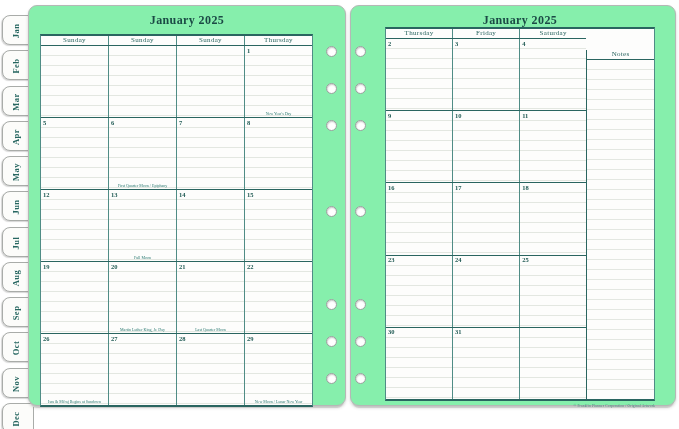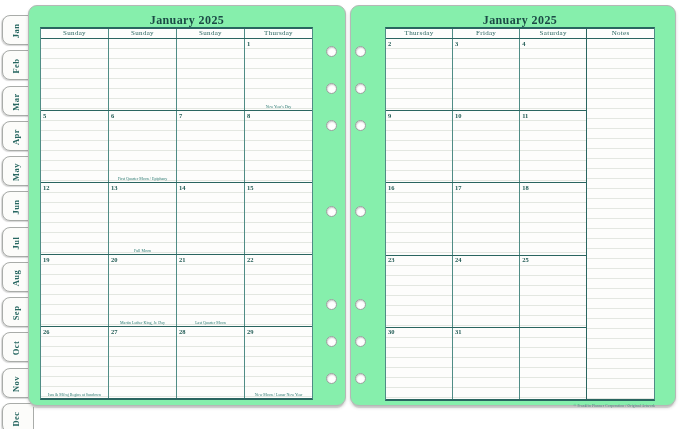--- a/index.html
+++ b/index.html
@@ -40,41 +40,41 @@
   
   .hole{position:absolute;width:11px;height:11px;border-radius:50%;
     background:#fff;border:1px solid #9aa09e;z-index:3;
     box-shadow:inset 0.5px 1px 1.5px rgba(0,0,0,.22);}
 
   
   .cal{position:absolute;display:flex;flex-direction:column;
     border-top:2px solid var(--dk);border-bottom:2px solid var(--dk);
     border-left:1px solid var(--md);border-right:1px solid var(--md);
     background:#fdfdfc;}
-  .cal-left{left:11px;top:21px;width:273px;height:373px;}
+  .cal-left{left:11px;top:28px;width:273px;height:373px;}
 
   .hdr-row{display:flex;height:10px;border-bottom:1px solid var(--dk);flex:none;}
   .hdr-cell{flex:1;text-align:center;font-size:7px;line-height:9px;
     letter-spacing:.3px;color:var(--hdr);border-left:1px solid var(--md);overflow:hidden;}
   .hdr-cell:first-child{border-left:none;}
 
   .week{flex:1;display:flex;}
   .week + .week{border-top:1.5px solid var(--dk);}
   .cell{flex:1;position:relative;border-left:1px solid var(--md);
     background:repeating-linear-gradient(to bottom,transparent 0 9px,var(--ruled) 9px 10px);}
   .cell:first-child{border-left:none;}
   .date-num{position:absolute;left:2px;top:0.5px;font-weight:bold;
     font-size:6.5px;color:var(--txt);}
   .note{position:absolute;bottom:1px;left:0;width:100%;text-align:center;
     font-size:4px;line-height:5px;color:var(--note);white-space:nowrap;overflow:hidden;}
 
   
   .cal-right{left:34px;top:21px;width:270px;height:374px;flex-direction:row;}
   .days-part{flex:3;display:flex;flex-direction:column;}
-  .notes-part{flex:1;display:flex;flex-direction:column;border-left:1px solid var(--dk);}
+  .notes-part{flex:1;display:flex;flex-direction:column;border-left:1px solid var(--dk);margin-top:21px;}
   .notes-hdr{height:10px;border-bottom:1px solid var(--dk);text-align:center;
     font-size:7px;line-height:9px;letter-spacing:.3px;color:var(--hdr);flex:none;}
   .notes-body{flex:1;
     background:repeating-linear-gradient(to bottom,transparent 0 9px,var(--ruled) 9px 10px);}
 
   .copyright{position:absolute;left:34px;width:270px;top:398px;text-align:right;
     font-size:3.5px;line-height:4px;color:#47837d;letter-spacing:.2px;}
 </style>
 </head>
 <body>

